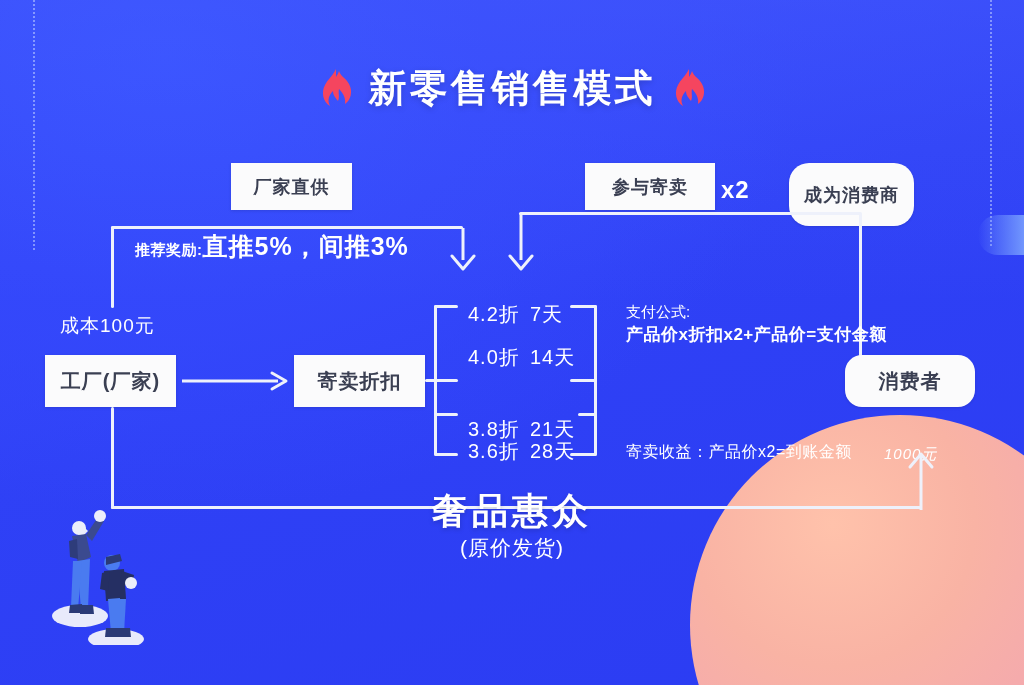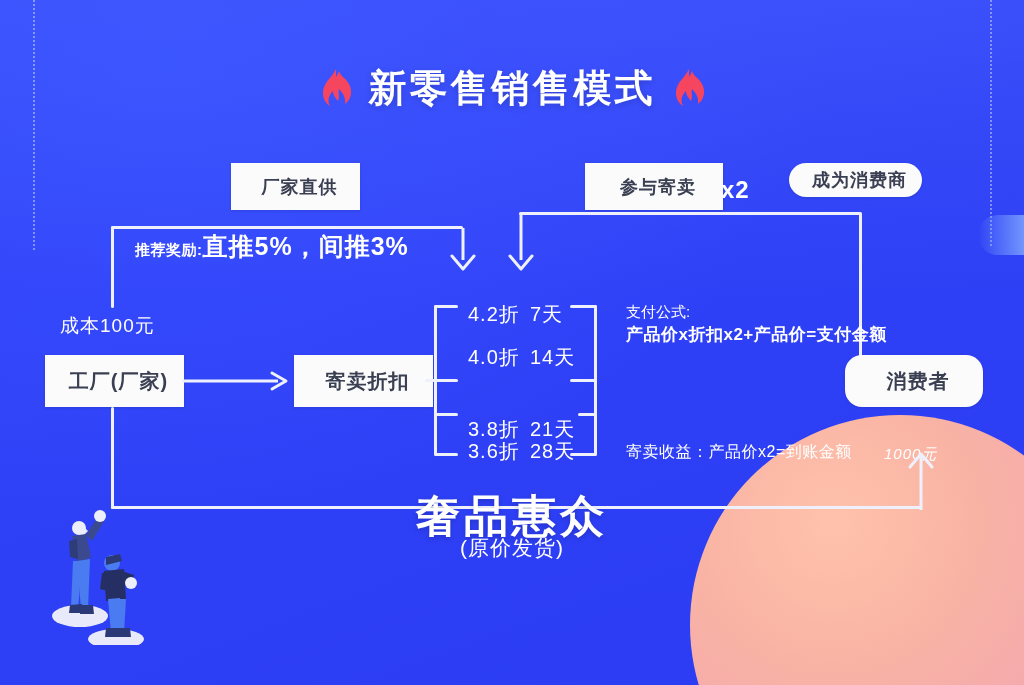--- a/index.html
+++ b/index.html
@@ -87,21 +87,20 @@
     background: #fbfbfc;
     color: #3a3f52;
     display: flex;
     align-items: center;
     justify-content: center;
     font-size: 18px;
     font-weight: bold;
     letter-spacing: 1px;
     box-shadow: 0 1px 3px rgba(0,0,0,0.12);
     white-space: nowrap;
-    padding-left: 8px;
   }
 
   
   .wtext {
     position: absolute;
     color: #ffffff;
     white-space: nowrap;
   }
 
   
@@ -129,21 +128,21 @@
   }
   .disc-row .rate { display: inline-block; width: 62px; }
   .disc-row .days { display: inline-block; }
 
   
   .brand-name {
     position: absolute;
     left: 0; right: 0;
     top: 487px;
     text-align: center;
-    font-size: 44px;
+    font-size: 36px;
     font-weight: bold;
     color: #ffffff;
     letter-spacing: 4px;
     text-shadow: 0 2px 5px rgba(0,0,0,0.18);
   }
   .brand-sub {
     position: absolute;
     left: 0; right: 0;
     top: 534px;
     text-align: center;
@@ -180,21 +179,21 @@
   <div class="wbox" style="left:231px; top:163px; width:121px; height:47px;">
     <span>厂家直供</span>
   </div>
 
   <div class="wbox" style="left:585px; top:163px; width:130px; height:47px;">
     <span>参与寄卖</span>
   </div>
 
   <div class="wtext" style="left:721px; top:176px; font-size:24px; font-weight:bold; letter-spacing:1px;">x2</div>
 
-  <div class="wbox" style="left:789px; top:163px; width:125px; height:34px;border-radius:20px;">
+  <div class="wbox" style="left:789px; top:163px; width:125px; height:63px;border-radius:20px;">
     <span>成为消费商</span>
   </div>
 
   <div class="line-h" style="left:111px; top:226px; width:352px;"></div>
   <div class="line-v" style="left:111px; top:226px; height:82px;"></div>
 
   <svg class="arrow-svg" style="left:450px; top:228px; width:26px; height:42px;" viewBox="0 0 26 42">
     <path d="M13 0 L13 32" stroke="#eef1fb" stroke-width="3" fill="none"></path>
     <path d="M2 28 L13 41 L24 28" stroke="#eef1fb" stroke-width="3" fill="none" stroke-linecap="round" stroke-linejoin="round"></path>
   </svg>

